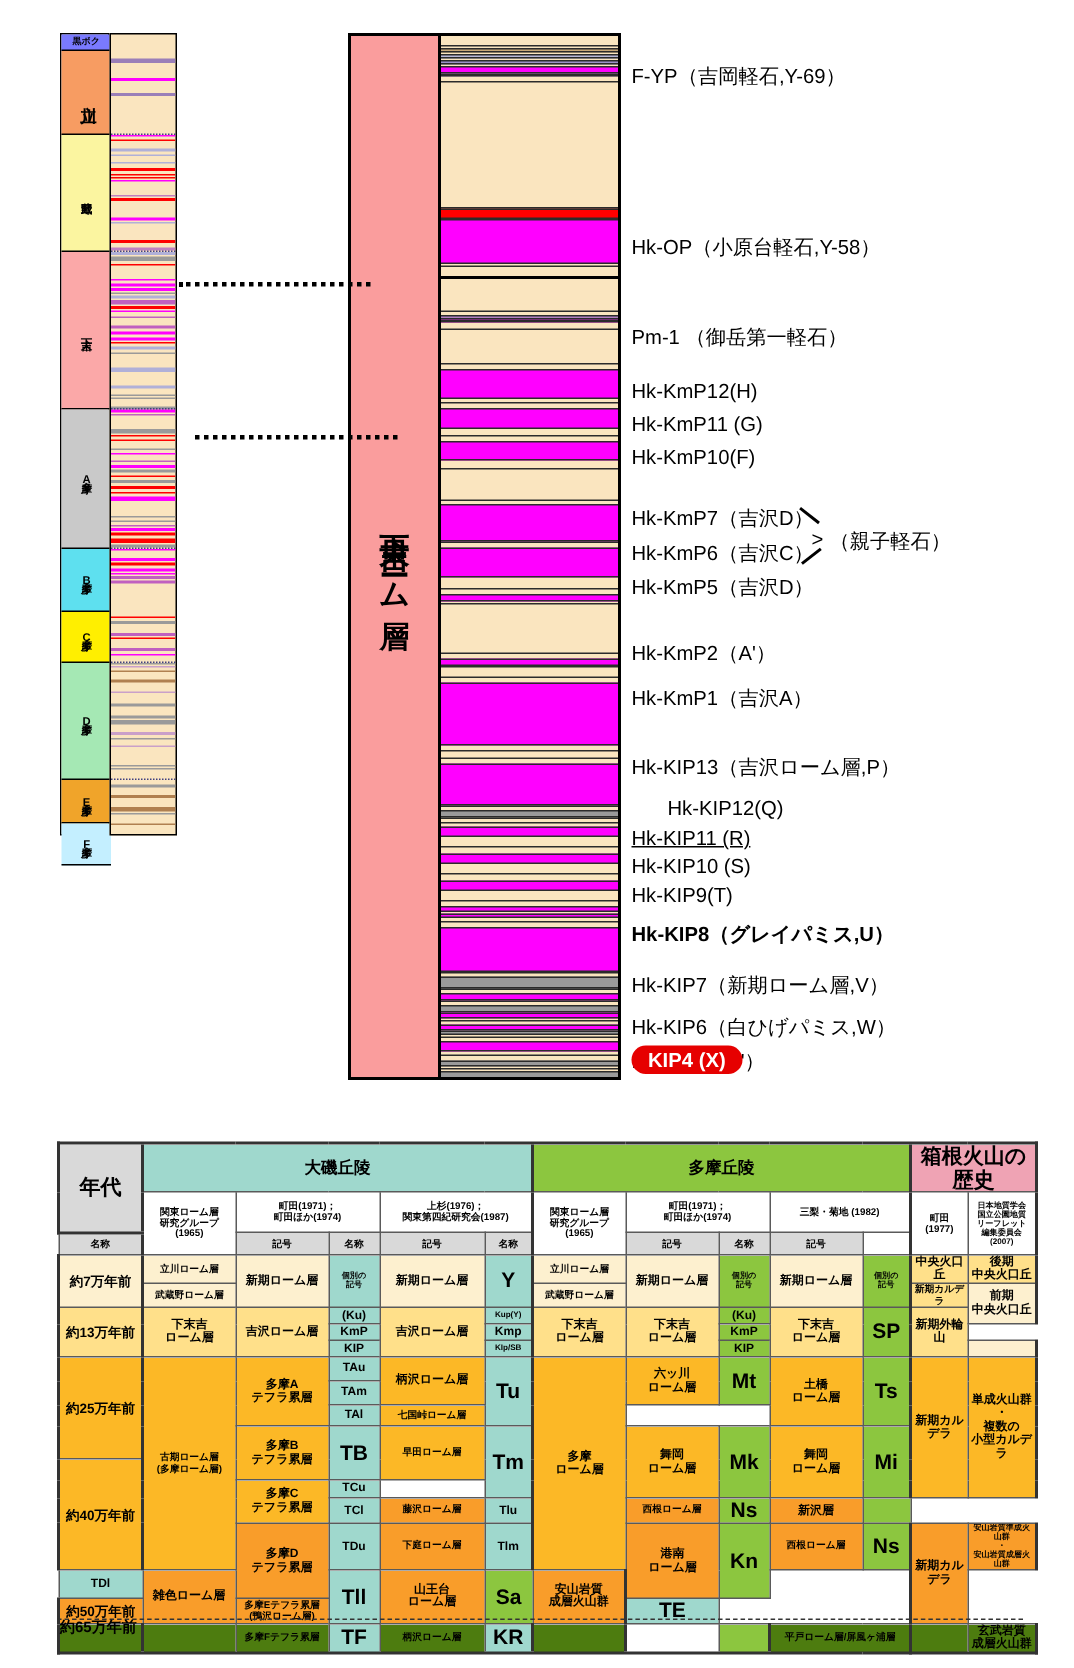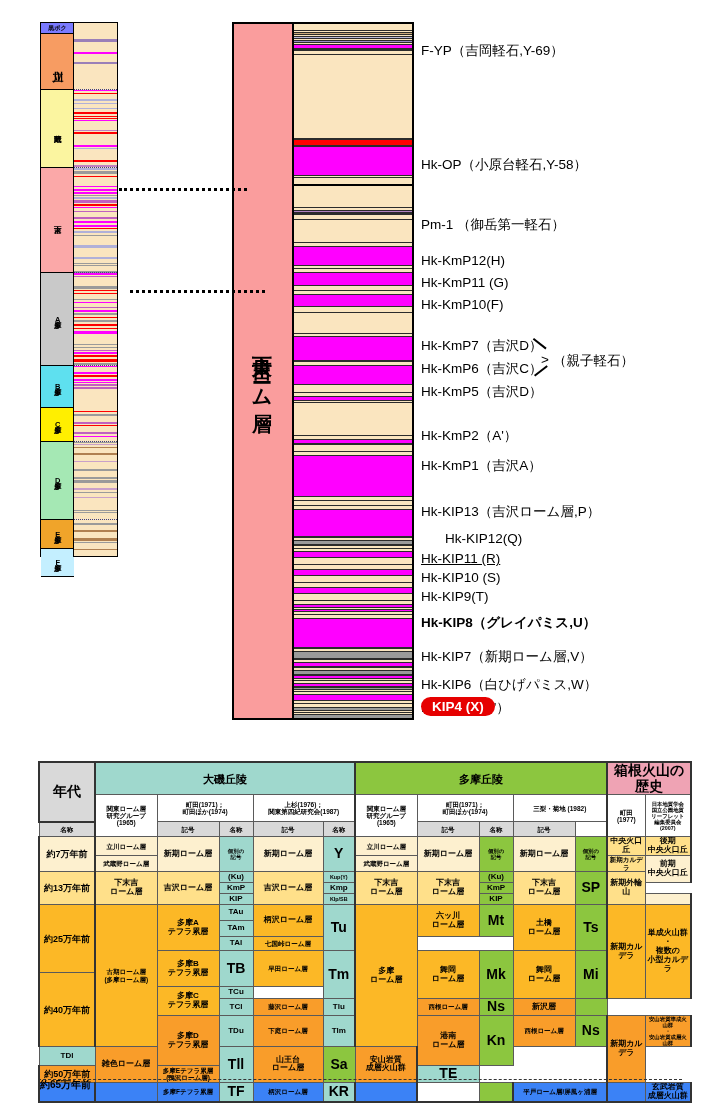--- a/index.html
+++ b/index.html
@@ -72,21 +72,21 @@
   }
   .hdr-teal { background:#9fd8cd; }
   .hdr-green { background:#8cc63f; }
   .hdr-pink { background:#efa3b4; }
   .hdr-grey { background:#d9d9d9; }
   .hdr-white { background:#ffffff; }
   .c-yellow1 { background:#fdf0cf; }
   .c-yellow2 { background:#ffe08a; }
   .c-orange1 { background:#fcb826; }
   .c-orange2 { background:#f99d2a; }
-  .c-orange3 { background:#3b82f6;margin-top:12px; }
+  .c-orange3 { background:#4d7c0f;margin-top:12px; }
   .c-teal { background:#9fd8cd; }
   .c-green { background:#8cc63f; }
   .c-white { background:#ffffff; }
   .thickL { border-left:2.2px solid #333 !important; }
   .thickR { border-right:2.2px solid #333 !important; }
   .thickT { border-top:2.2px solid #333 !important; }
   .thickB { border-bottom:2.2px solid #333 !important; }
   .tiny { font-size:6.5px; }
   .xtiny { font-size:5.4px; }
   .s8 { font-size:8px; }

